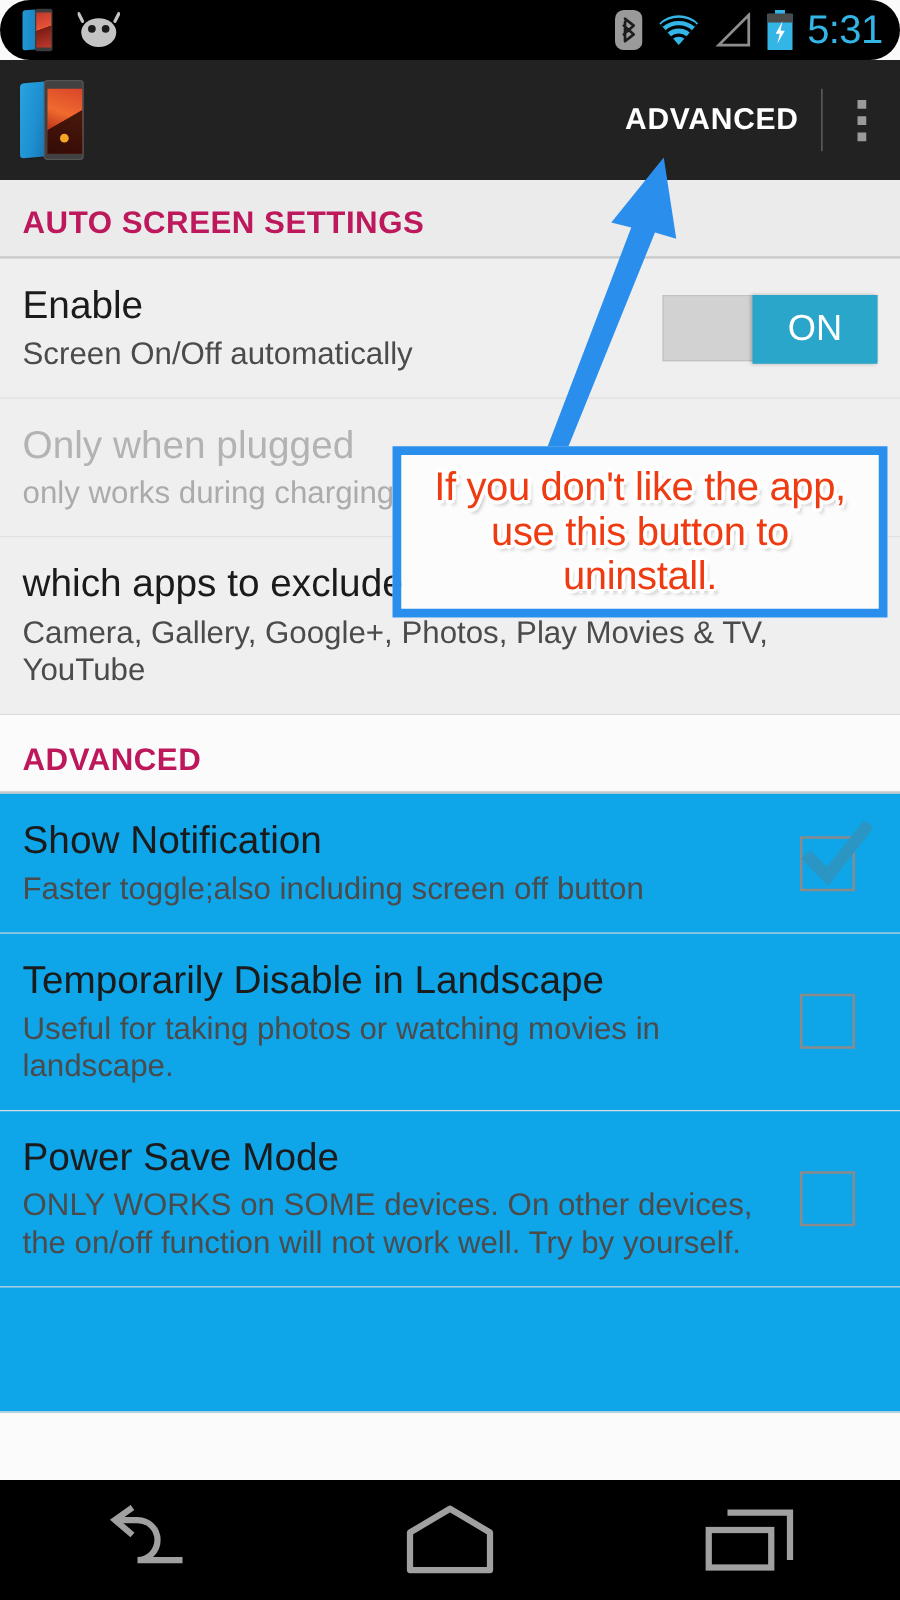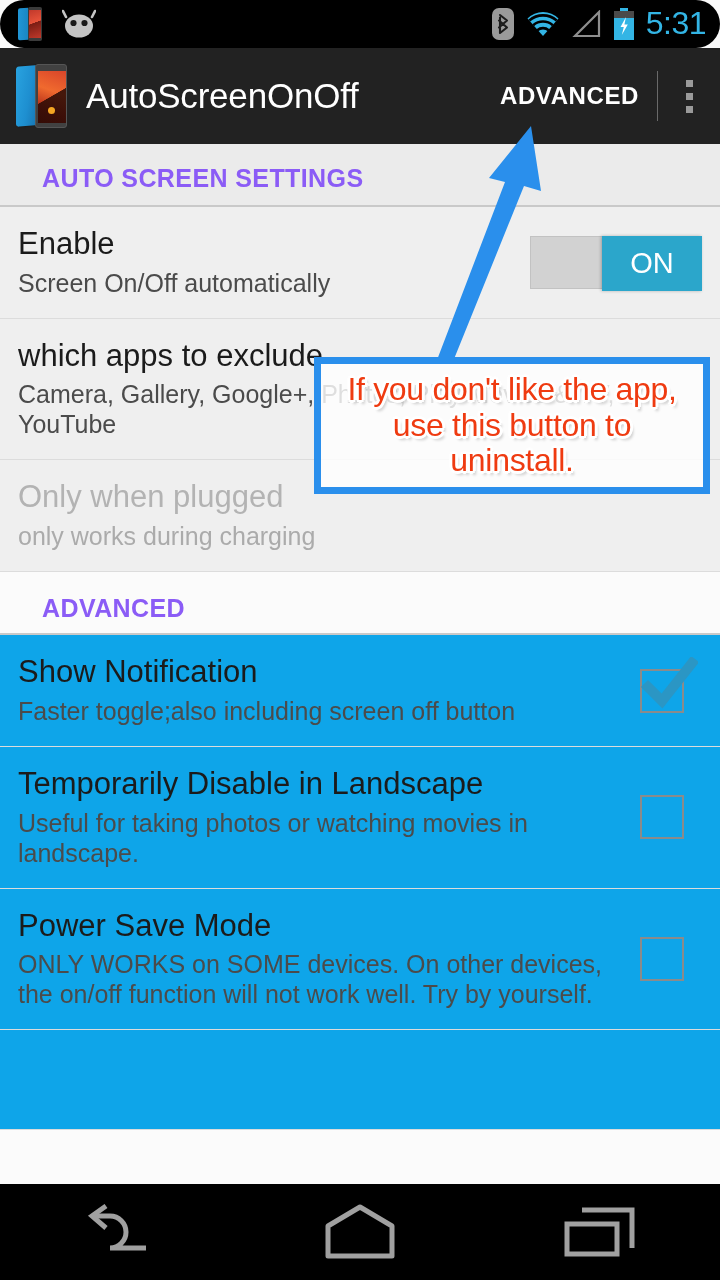--- a/index.html
+++ b/index.html
@@ -194,25 +194,24 @@
     overflow: hidden;
     z-index: 5;
   }
 
   .section-header {
     background: #ebebeb;
     padding: 20px 18px 12px 18px;
     border-bottom: 2px solid #c9c9c9;
   }
   .section-header .sh-text {
-    color: #8b5cf6;
+    color: #be185d;
     font-size: 25px;
     font-weight: bold;
     letter-spacing: 0.4px;
-    margin-left: 24px;
   }
   .section-header.plain {
     background: transparent;
     border-bottom: 2px solid #c9c9c9;
     padding: 22px 18px 10px 18px;
   }
 
   .row {
     display: flex;
     align-items: center;
@@ -392,21 +391,20 @@
 
   <div class="action-bar">
 
     <div class="ab-icon">
       <div class="cover"></div>
       <div class="device">
           <div class="screen-img"></div>
         </div>
     </div>
 
-    <div class="ab-title">AutoScreenOnOff</div>
 
     <div class="ab-actions">
       <div class="ab-uninstall">ADVANCED</div>
       <div class="ab-divider"></div>
       <div class="ab-overflow">
         <span></span>
           <span></span>
           <span></span>
       </div>
     </div>
@@ -421,31 +419,31 @@
     <div class="row">
       <div class="row-text">
         <div class="row-title">Enable</div>
         <div class="row-sub">Screen On/Off automatically</div>
       </div>
       <div class="toggle">
         <div class="thumb">ON</div>
       </div>
     </div>
 
+    <div class="row disabled">
+      <div class="row-text">
+        <div class="row-title">Only when plugged</div>
+        <div class="row-sub">only works during charging</div>
+      </div>
+    </div>
+
     <div class="row">
       <div class="row-text">
         <div class="row-title">which apps to exclude</div>
         <div class="row-sub">Camera, Gallery, Google+, Photos, Play Movies &amp; TV, YouTube</div>
-      </div>
-    </div>
-
-    <div class="row disabled">
-      <div class="row-text">
-        <div class="row-title">Only when plugged</div>
-        <div class="row-sub">only works during charging</div>
       </div>
     </div>
 
     <div class="section-header plain">
       <div class="sh-text">ADVANCED</div>
     </div>
 
     <div class="row light">
       <div class="row-text">
         <div class="row-title">Show Notification</div>

